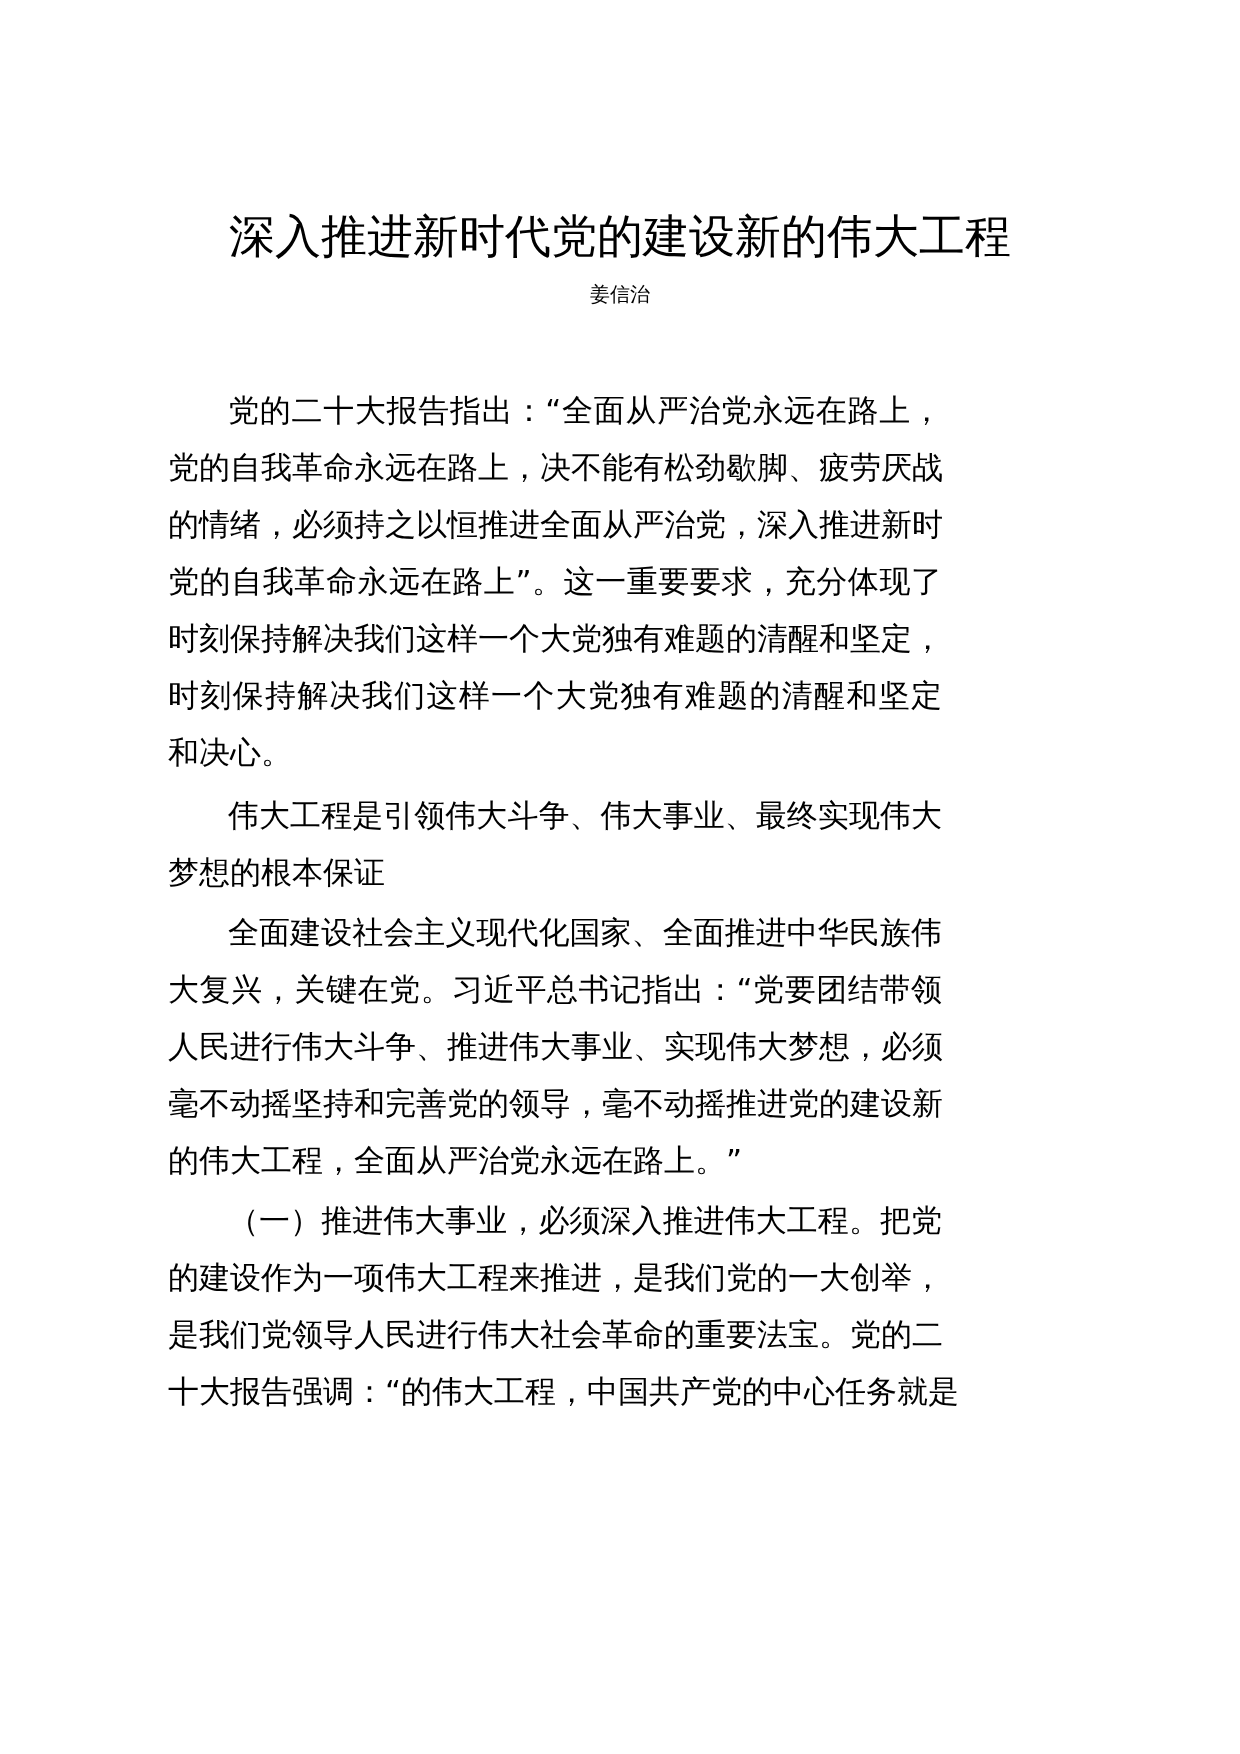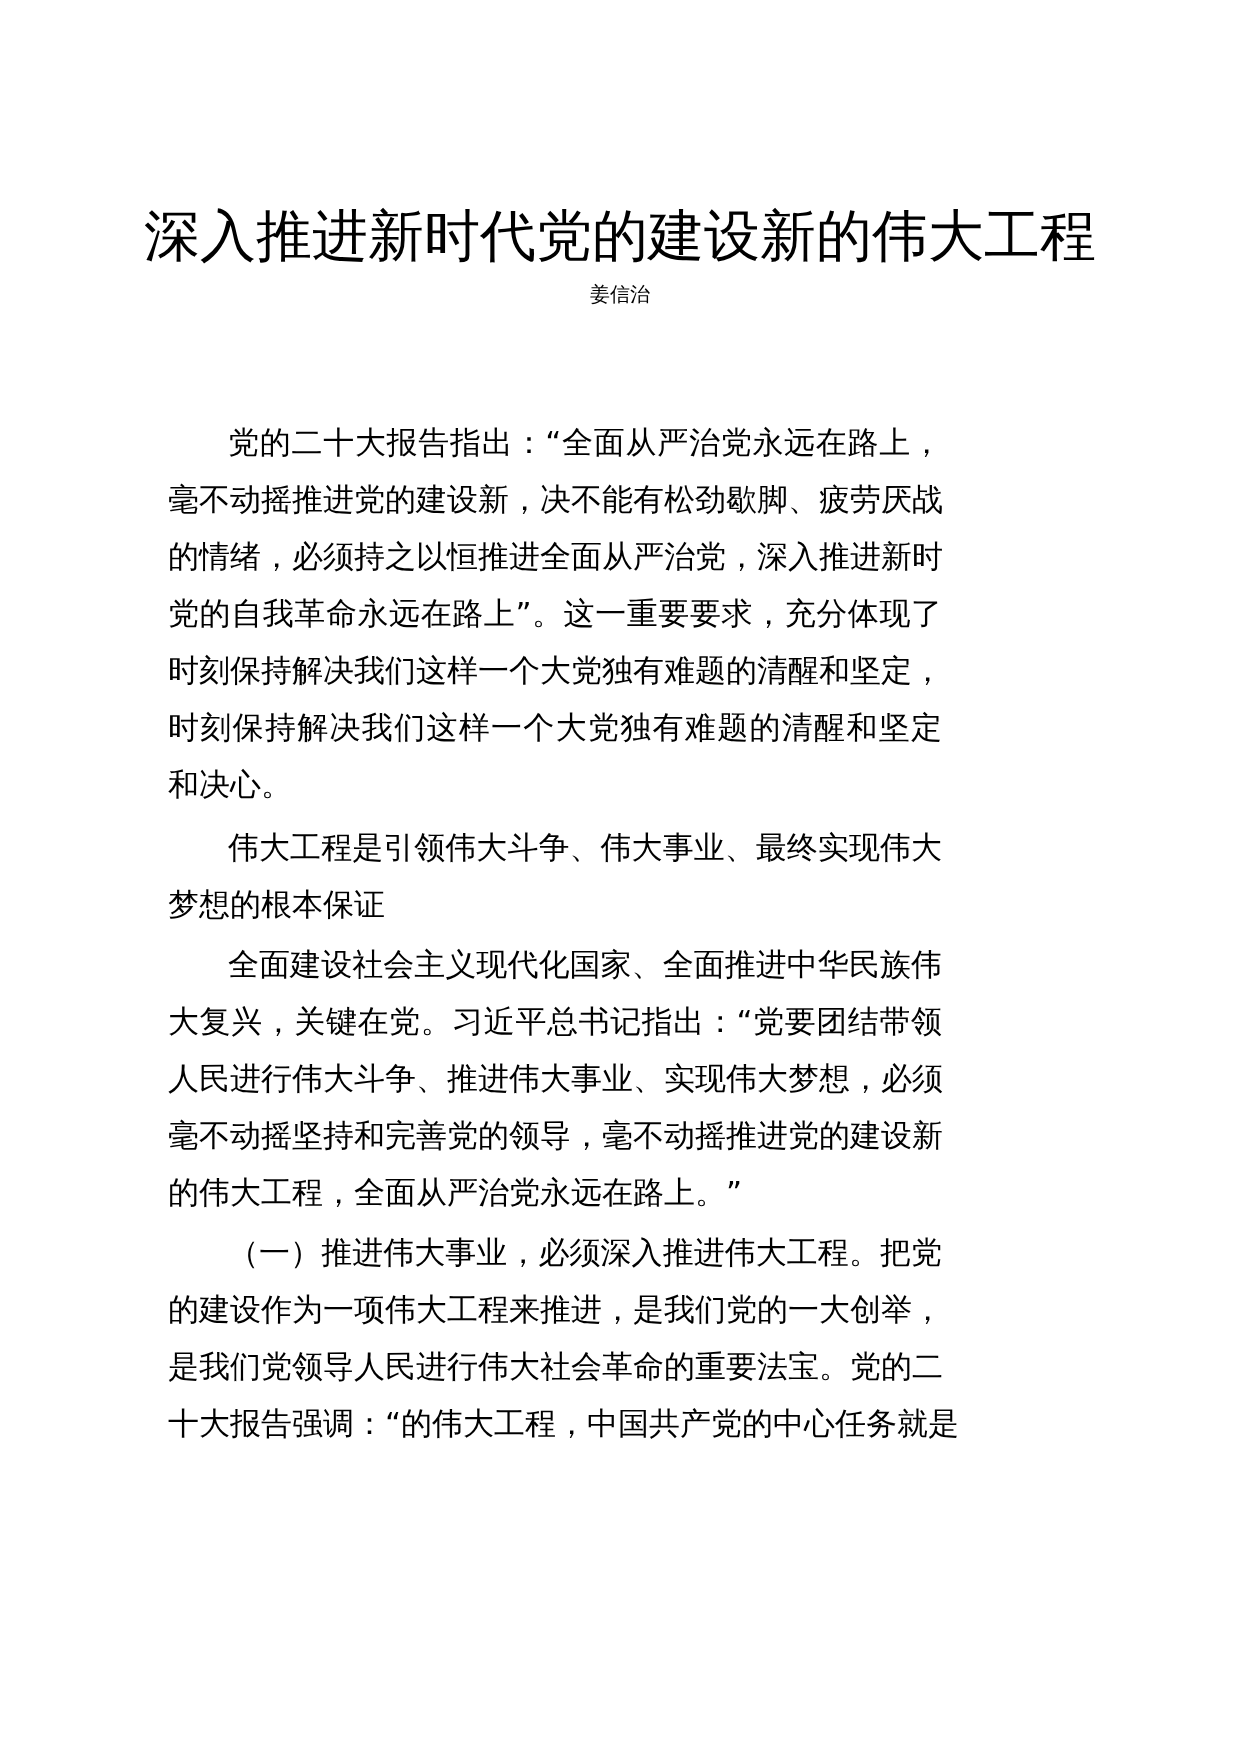--- a/index.html
+++ b/index.html
@@ -21,21 +21,21 @@
       width: 1240px;
       height: 1754px;
       background: #ffffff;
     }
     .title {
       position: absolute;
       left: 0;
       width: 1240px;
       top: 210px;
       text-align: center;
-      font-size: 56px;
+      font-size: 46px;
       line-height: 52px;
       letter-spacing: 0px;
       white-space: nowrap;
     }
     .author {
       position: absolute;
       left: 0;
       width: 1240px;
       top: 276px;
       text-align: center;
@@ -46,41 +46,40 @@
     .line {
       position: absolute;
       left: 168px;
       width: 774px;
       height: 40px;
       font-size: 31px;
       line-height: 40px;
       white-space: nowrap;
       text-align: justify;
       text-align-last: justify;
-      margin-top: 32px;
     }
     .line.indent {
       left: 228px;
       width: 714px;
     }
     .line.last {
       text-align-last: left;
     }
   </style>
 </head>
 <body>
 
 <div class="page">
 
   <div class="title">深入推进新时代党的建设新的伟大工程</div>
   <div class="author">姜信治</div>
 
   <div>
     <div class="line indent" style="top:390px">党的二十大报告指出：“全面从严治党永远在路上，</div>
-    <div class="line" style="top:447px">毫不动摇推进党的建设新，决不能有松劲歇脚、疲劳厌战</div>
+    <div class="line" style="top:447px">党的自我革命永远在路上，决不能有松劲歇脚、疲劳厌战</div>
     <div class="line" style="top:504px">的情绪，必须持之以恒推进全面从严治党，深入推进新时</div>
     <div class="line" style="top:561px">党的自我革命永远在路上”。这一重要要求，充分体现了</div>
     <div class="line" style="top:618px">时刻保持解决我们这样一个大党独有难题的清醒和坚定，</div>
     <div class="line" style="top:675px">时刻保持解决我们这样一个大党独有难题的清醒和坚定</div>
     <div class="line last" style="top:732px">和决心。</div>
   </div>
 
   <div>
     <div class="line indent" style="top:795px">伟大工程是引领伟大斗争、伟大事业、最终实现伟大</div>
     <div class="line last" style="top:852px">梦想的根本保证</div>

